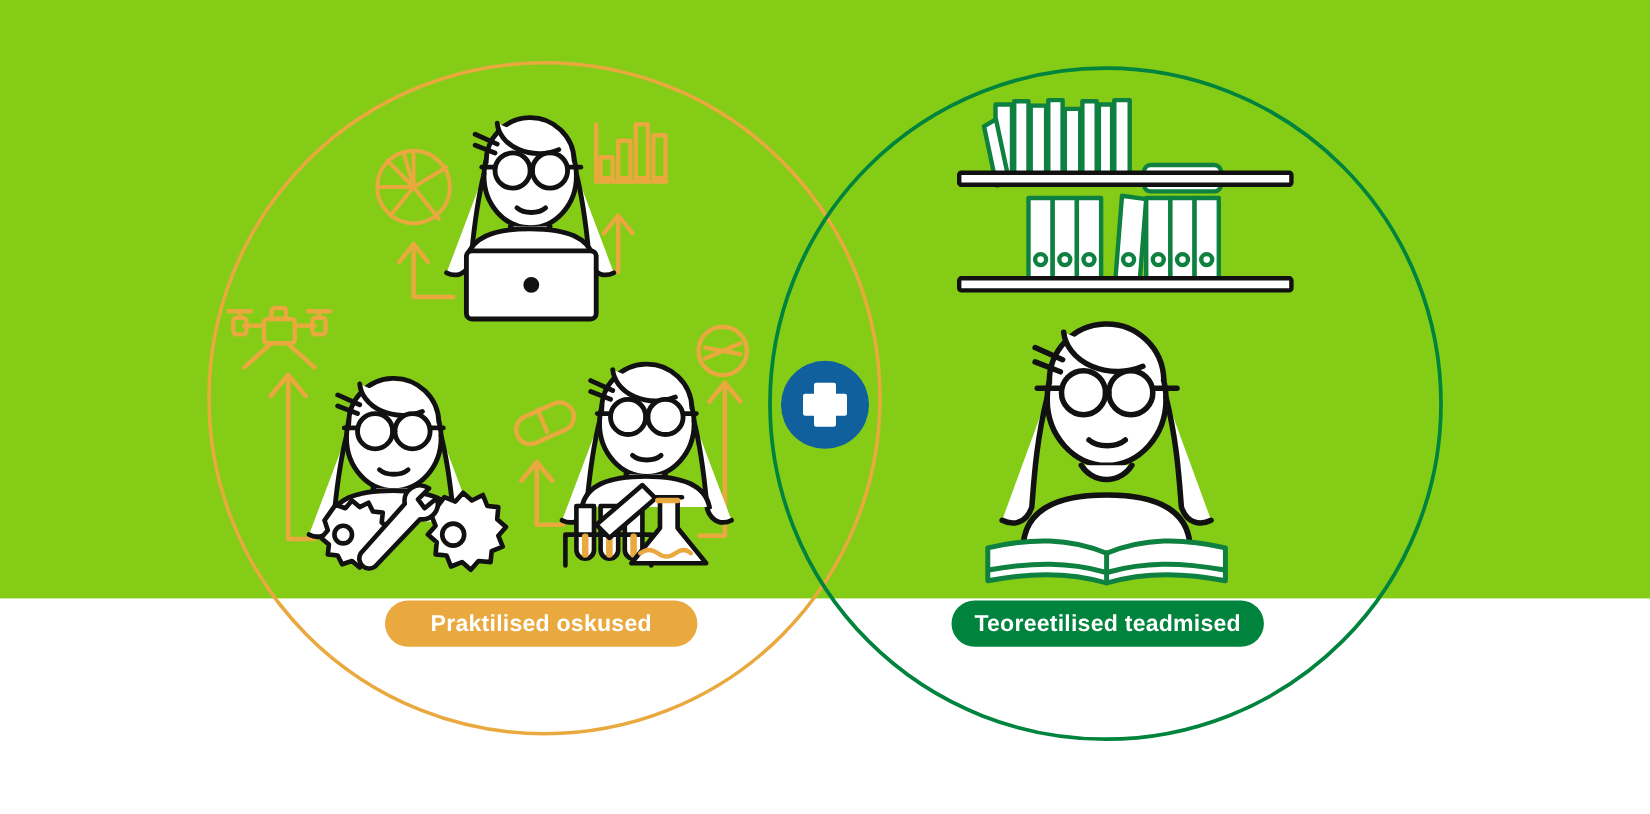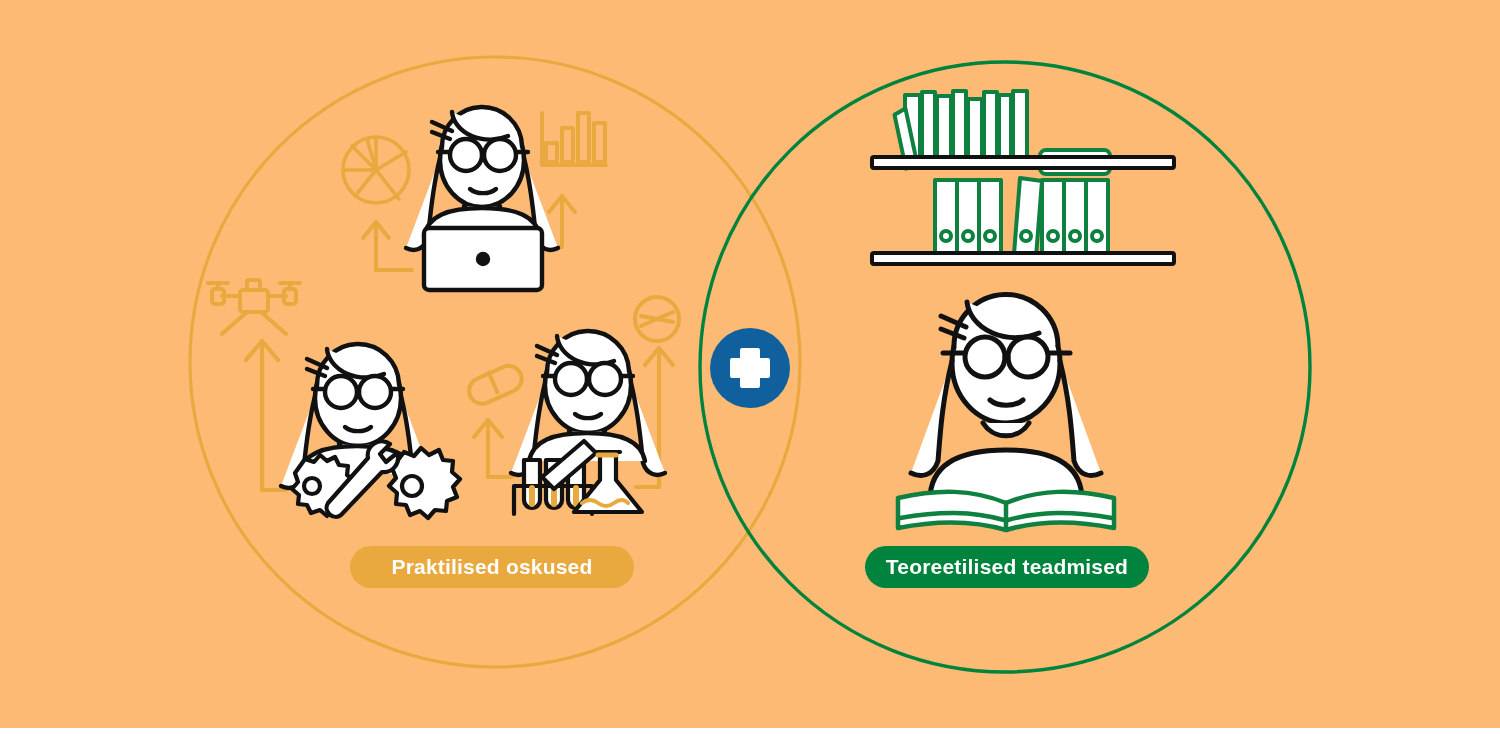--- a/index.html
+++ b/index.html
@@ -1,17 +1,17 @@
 <!DOCTYPE html>
 <html><head>
 <meta charset="utf-8">
 <style>
   html,body{margin:0;padding:0;background:#ffffff;}
   body{width:1500px;height:740px;font-family:"Liberation Sans",sans-serif;overflow:hidden;}
-  #stage{position:relative;width:1500px;height:728px;background:#fdba74;}
+  #stage{position:relative;width:1500px;height:544px;background:#84cc16;}
   svg{display:block;}
   .pill-text{
     font-family:"Liberation Sans",sans-serif;
     font-weight:bold;
     font-size:21px;
     fill:#ffffff;
     letter-spacing:.2px;
   }
 </style>
 </head>

